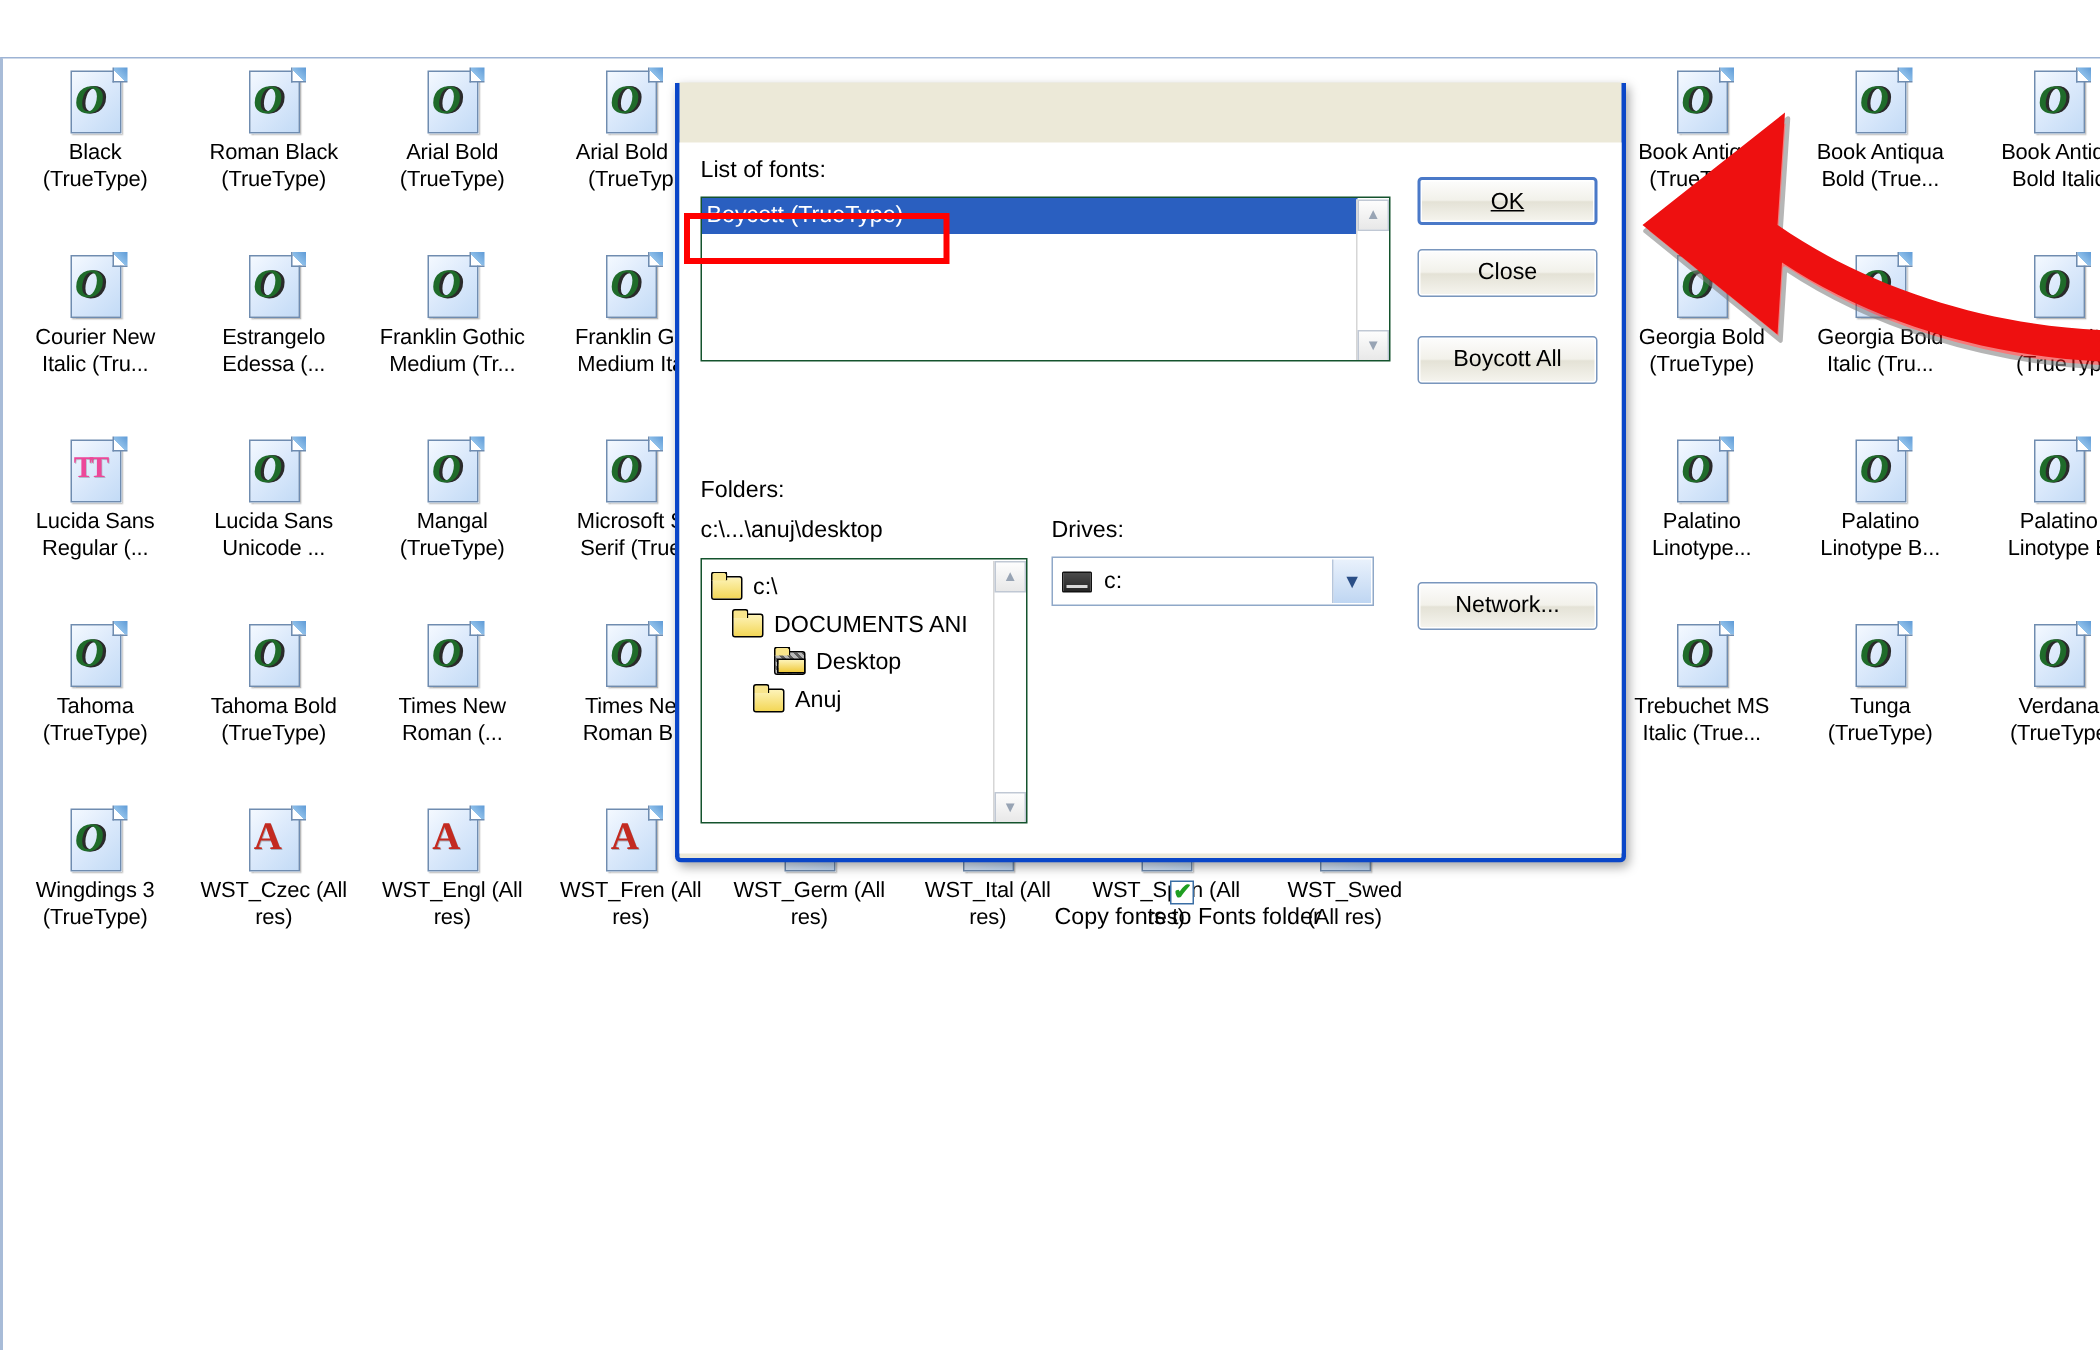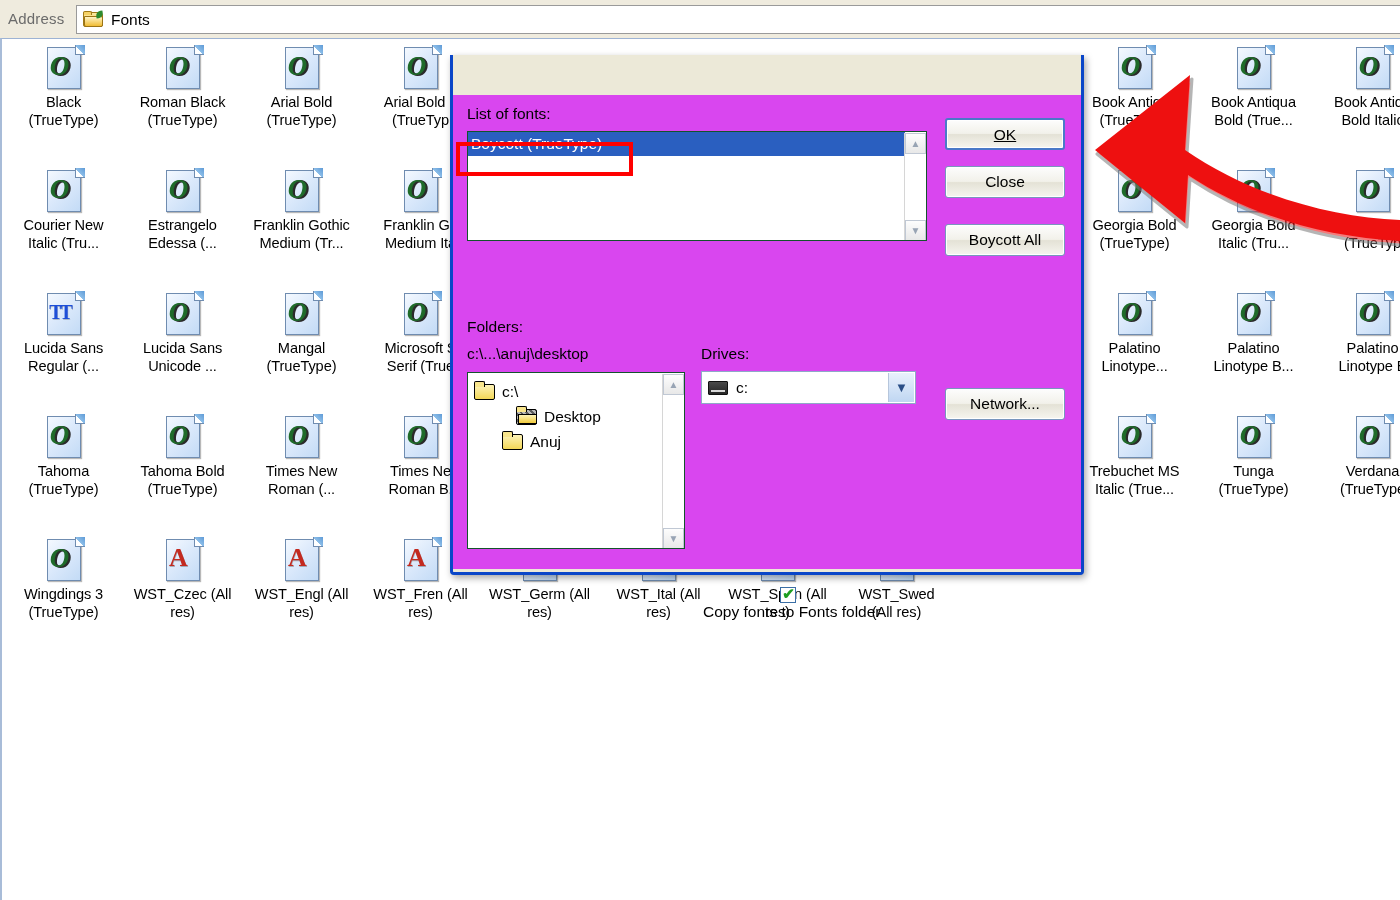--- a/index.html
+++ b/index.html
@@ -149,21 +149,21 @@
     font-style: normal;
     font-family: "Liberation Serif", serif;
     color: #c32a20;
     font-size: 26px;
     text-shadow: .5px .5px 0 rgba(0,0,0,.25);
   }
   
   .ttf-glyph.tt {
     font-style: normal;
     font-family: "Liberation Serif", serif;
-    color: #1d4ed8;
+    color: #ec4899;
     font-size: 20px;
     letter-spacing: -3px;
     text-shadow: .5px .5px 0 rgba(0,0,0,.2);
   }
 
   .fontitem .label {
     margin-top: 2px;
     font-size: 14.6px;
     line-height: 18px;
     color: #000;
@@ -217,21 +217,21 @@
     font-weight: bold;
     line-height: 25px;
     text-align: center;
     box-shadow: inset 0 1px 0 rgba(255,255,255,.5);
   }
 
   .dlg-body {
     position: absolute;
     left: 0; top: 40px;
     width: 628px; height: 474px;
-    background: #d946ef;
+    background: #ffffff;
     padding: 0;
   }
 
   .dlg-label {
     position: absolute;
     font-size: 15.5px;
     color: #000;
   }
 
   .listbox {
@@ -388,32 +388,20 @@
     left: 1000px; top: 45px;
     width: 400px; height: 230px;
     pointer-events: none;
   }
 </style>
 </head>
 <body>
 
 <div id="screen">
 
-  <div class="addressbar">
-    <div class="address-label">Address</div>
-    <div class="address-field">
-      <span class="folder-ico">
-        <span class="back"></span>
-          <span class="tab"></span>
-          <span class="front"></span>
-          <span class="leaf"></span>
-      </span>
-      <span class="address-text">Fonts</span>
-    </div>
-  </div>
 
   <div class="content">
     <div class="grid" id="fontgrid">
         <div class="fontitem" style="left: 2px; top: 6px;">
           <div class="ico">
             <span class="ttf-page"></span>
             <span class="ttf-fold"></span>
             <span class="ttf-glyph">O</span>
           </div>
           <div class="label">Black
@@ -758,20 +746,24 @@
       <div class="btn" style="left:492px; top:293px; width:120px; height:32px; line-height:30px;">Network...</div>
 
       <div class="dlg-label" style="left:14px; top:223px;">Folders:</div>
       <div class="dlg-label" style="left:14px; top:250px;">c:\...\anuj\desktop</div>
 
       <div class="listbox" style="left:14px; top:277px; width:218px; height:177px;">
         <div id="treelist" style="padding:6px 0 0 6px;">
             <div class="treerow" style="padding-left: 0px;">
               <span class="tfolder"></span>
               <span>c:\</span>
+            </div>
+            <div class="treerow" style="padding-left: 14px;">
+              <span class="tfolder"></span>
+              <span>DOCUMENTS ANI</span>
             </div>
             <div class="treerow" style="padding-left: 42px;">
               <span class="tfolder open"></span>
               <span>Desktop</span>
             </div>
             <div class="treerow" style="padding-left: 28px;">
               <span class="tfolder"></span>
               <span>Anuj</span>
             </div>
           </div>

